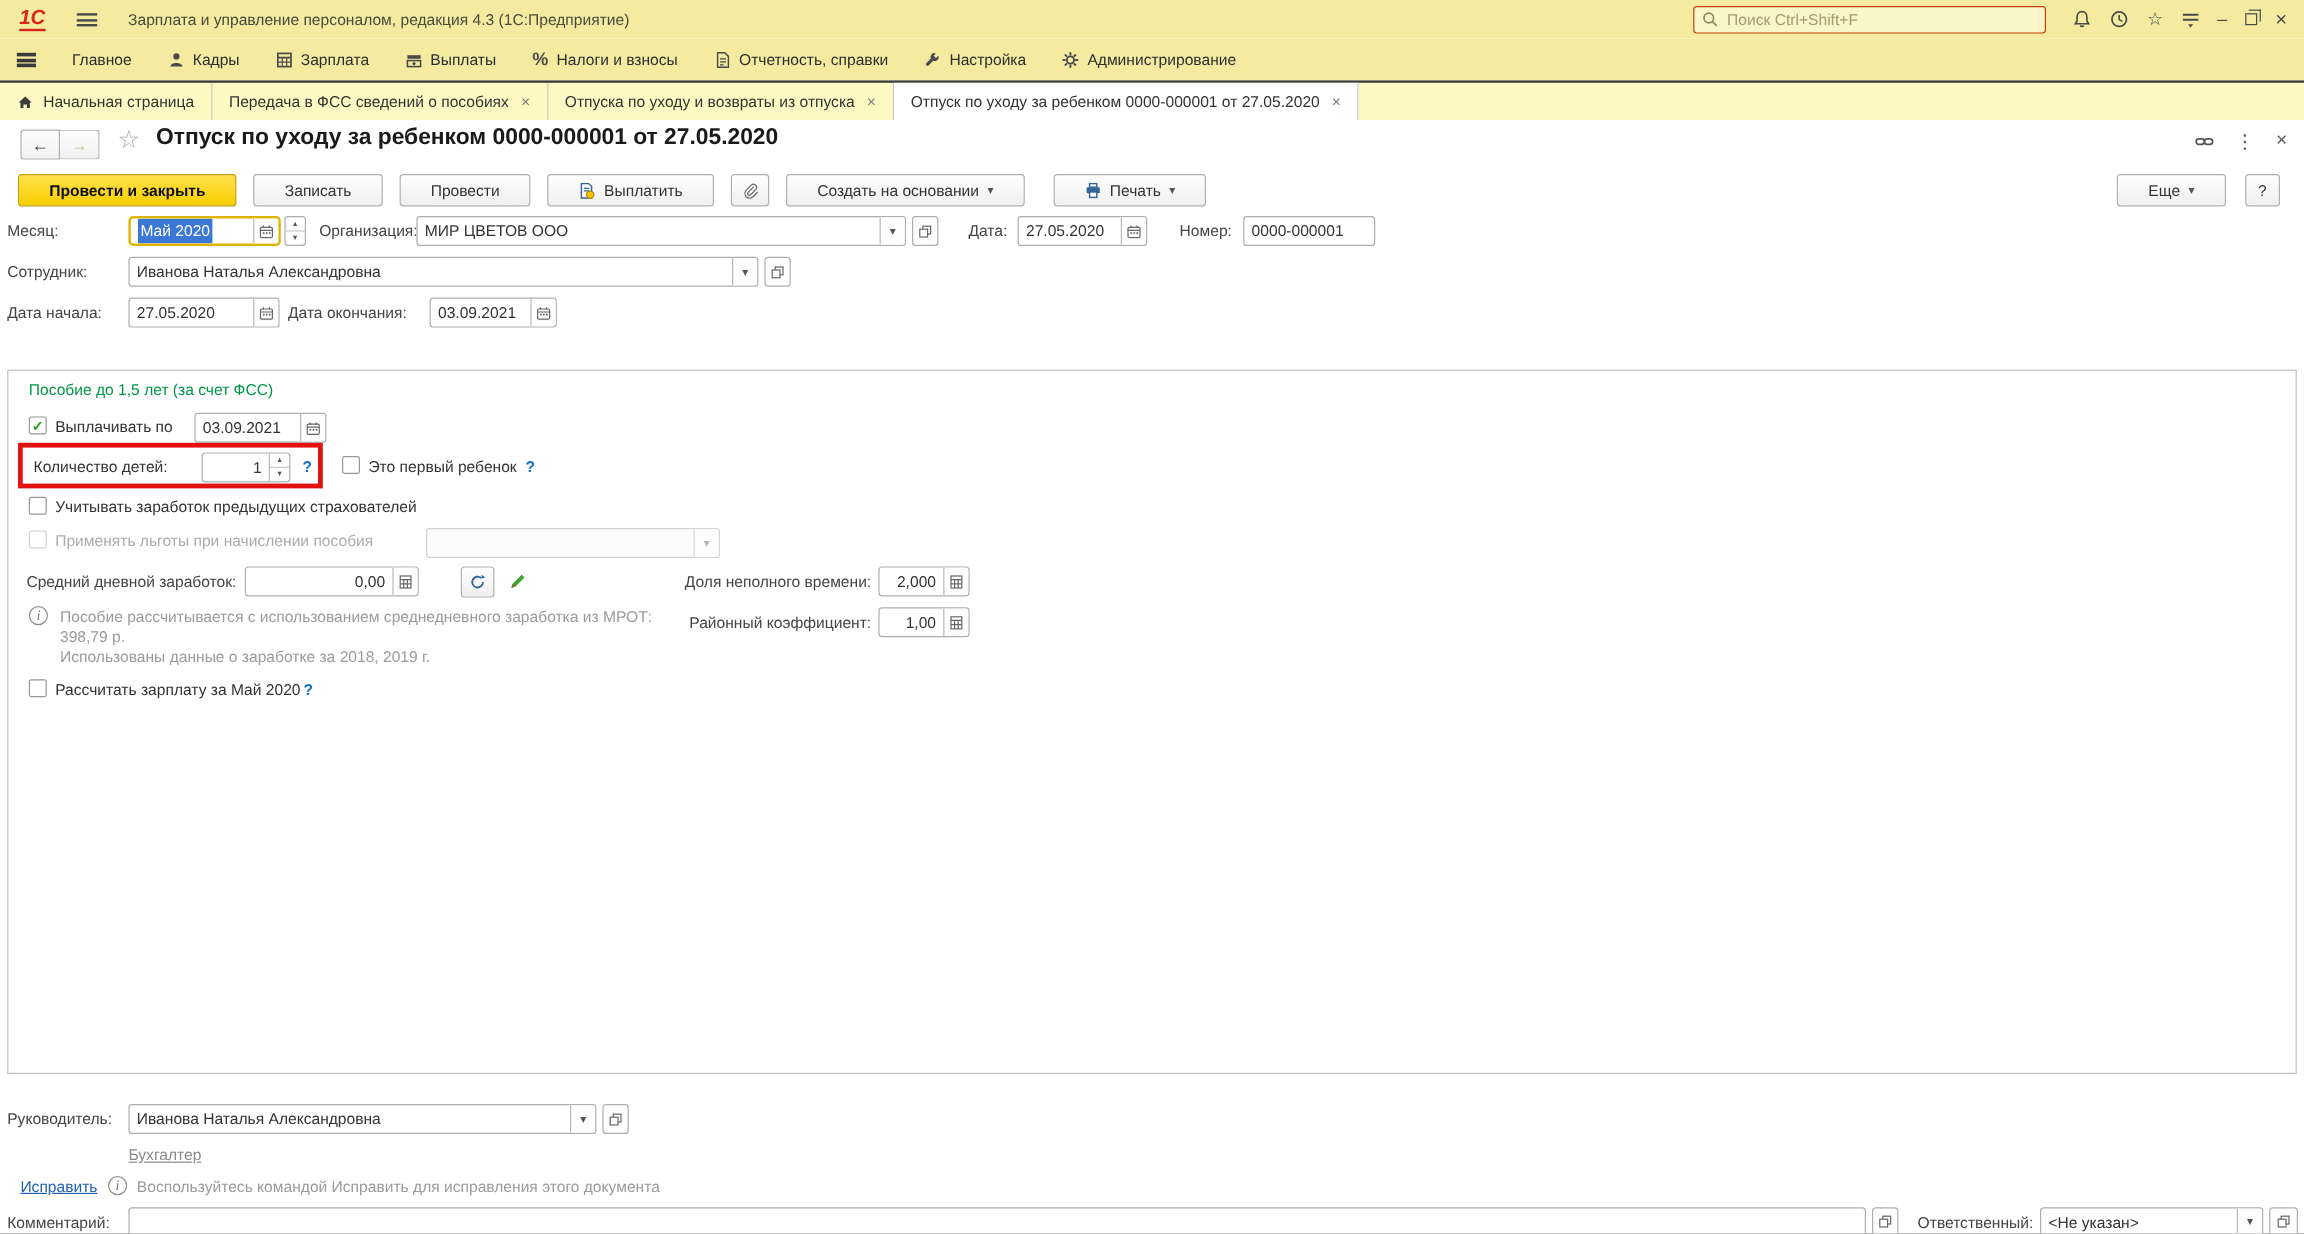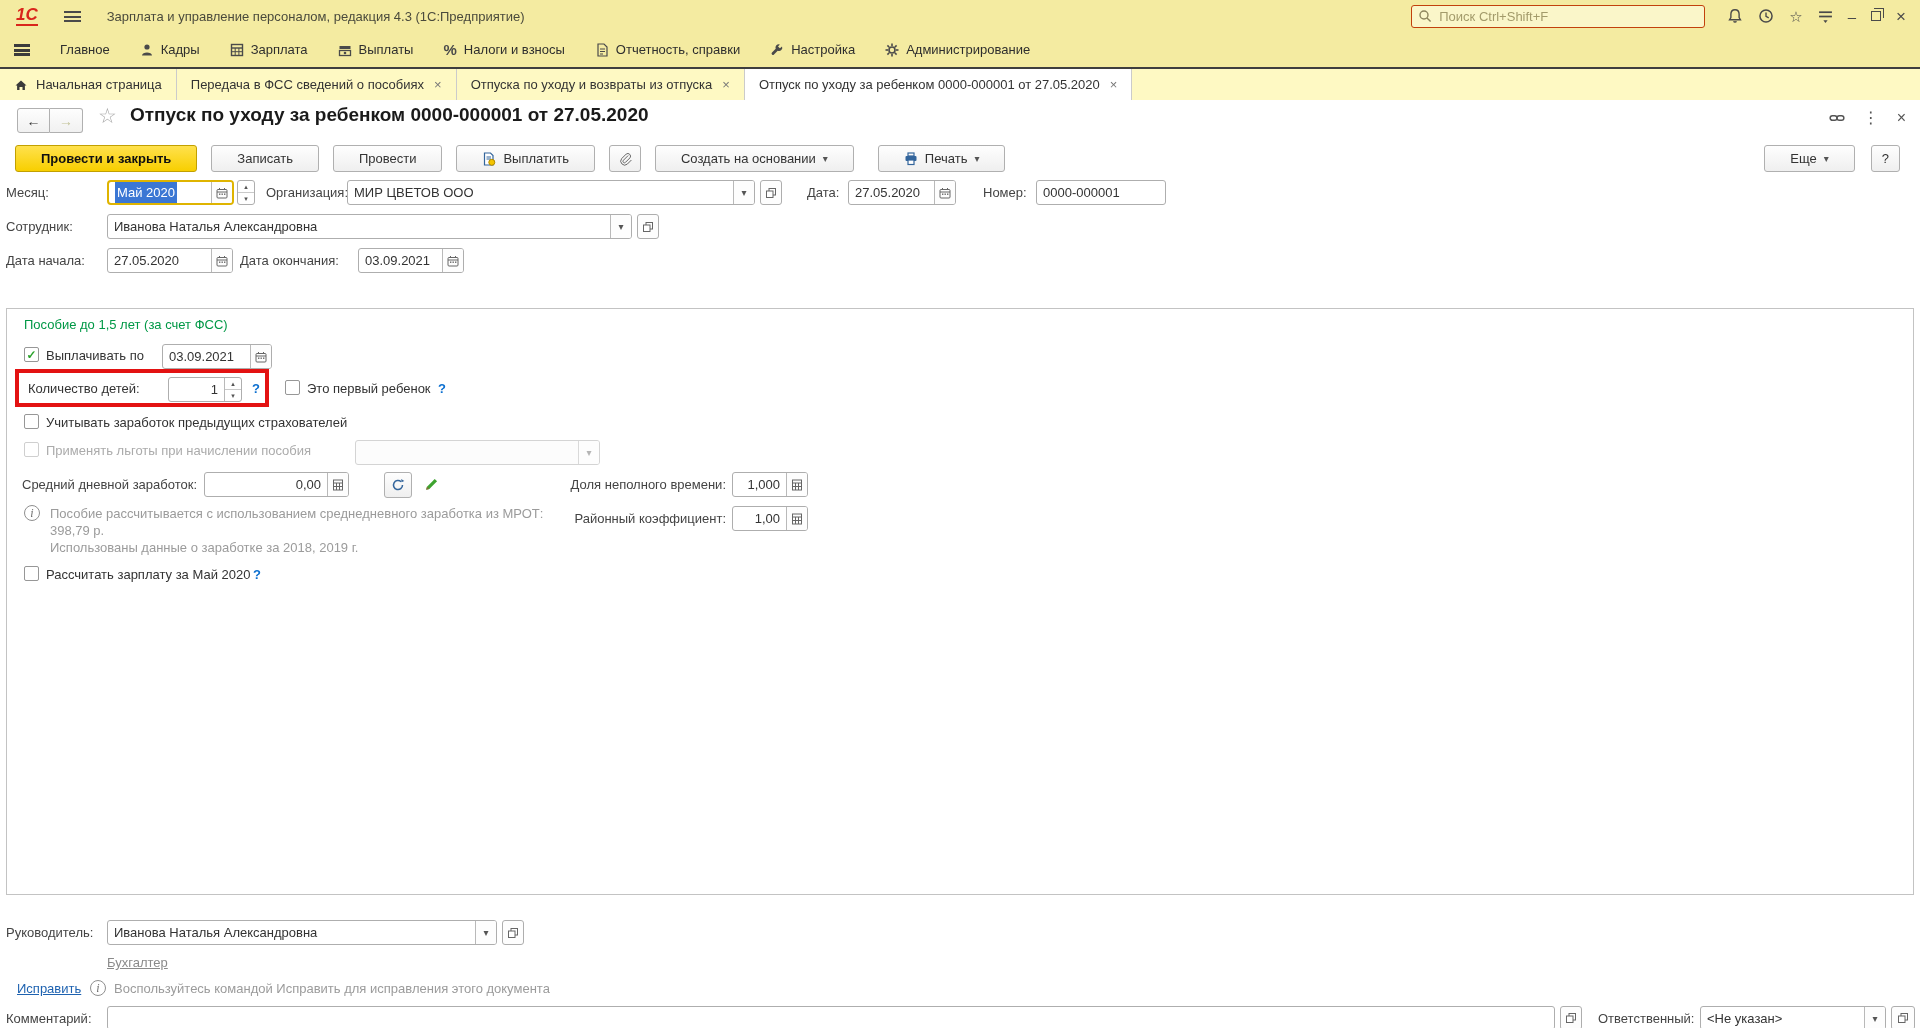--- a/index.html
+++ b/index.html
@@ -404,21 +404,21 @@
   <span class="field" style="left:848px;top:180px;width:108px">
     <span class="txt">27.05.2020</span>
     <span class="seg">
         <svg width="12" height="12">
           <use href="#i-cal"></use>
         </svg>
       </span>
   </span>
 
   <span class="lbl" style="left:983px;top:180px">Номер:</span>
-  <span class="field" style="left:1036px;top:180px;width:130px">
+  <span class="field" style="left:1036px;top:180px;width:110px">
     <span class="txt">0000-000001</span>
   </span>
 
   <span class="lbl" style="left:6px;top:214px">Сотрудник:</span>
   <span class="field" style="left:107px;top:214px;width:525px">
     <span class="txt">Иванова Наталья Александровна</span>
     <span class="seg dd">▾</span>
   </span>
   <span class="openbtn" style="left:637px;top:214px">
     <svg width="12" height="12">
@@ -500,21 +500,21 @@
       </svg>
     </span>
   <span class="plain-ic" style="left:424px;top:477px">
     <svg width="15" height="15">
         <use href="#i-pencil"></use>
       </svg>
     </span>
 
   <span class="lbl r" style="left:560px;top:472px;width:166px">Доля неполного времени:</span>
   <span class="field" style="left:732px;top:472px;width:76px">
-    <span class="txt num">1,000</span>
+    <span class="txt num">2,000</span>
     <span class="seg">
         <svg width="12" height="12">
           <use href="#i-calc"></use>
         </svg>
       </span>
   </span>
 
   <span class="info-i" style="left:24px;top:505px">i</span>
   <span class="gtxt" style="left:50px;top:506px">Пособие рассчитывается с использованием среднедневного заработка из МРОТ:</span>
   <span class="gtxt" style="left:50px;top:523px">398,79 р.</span>

